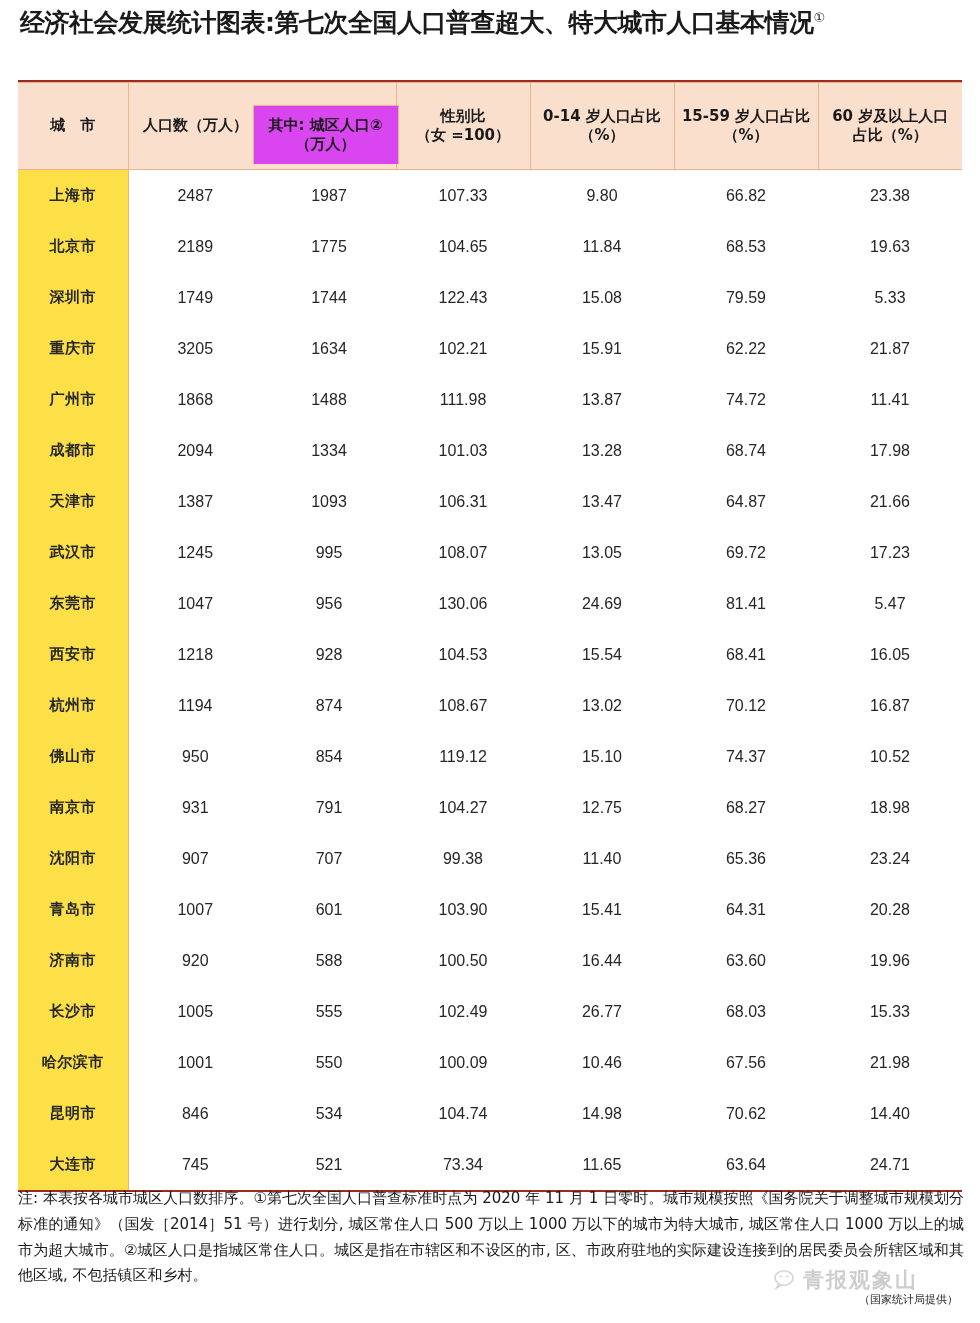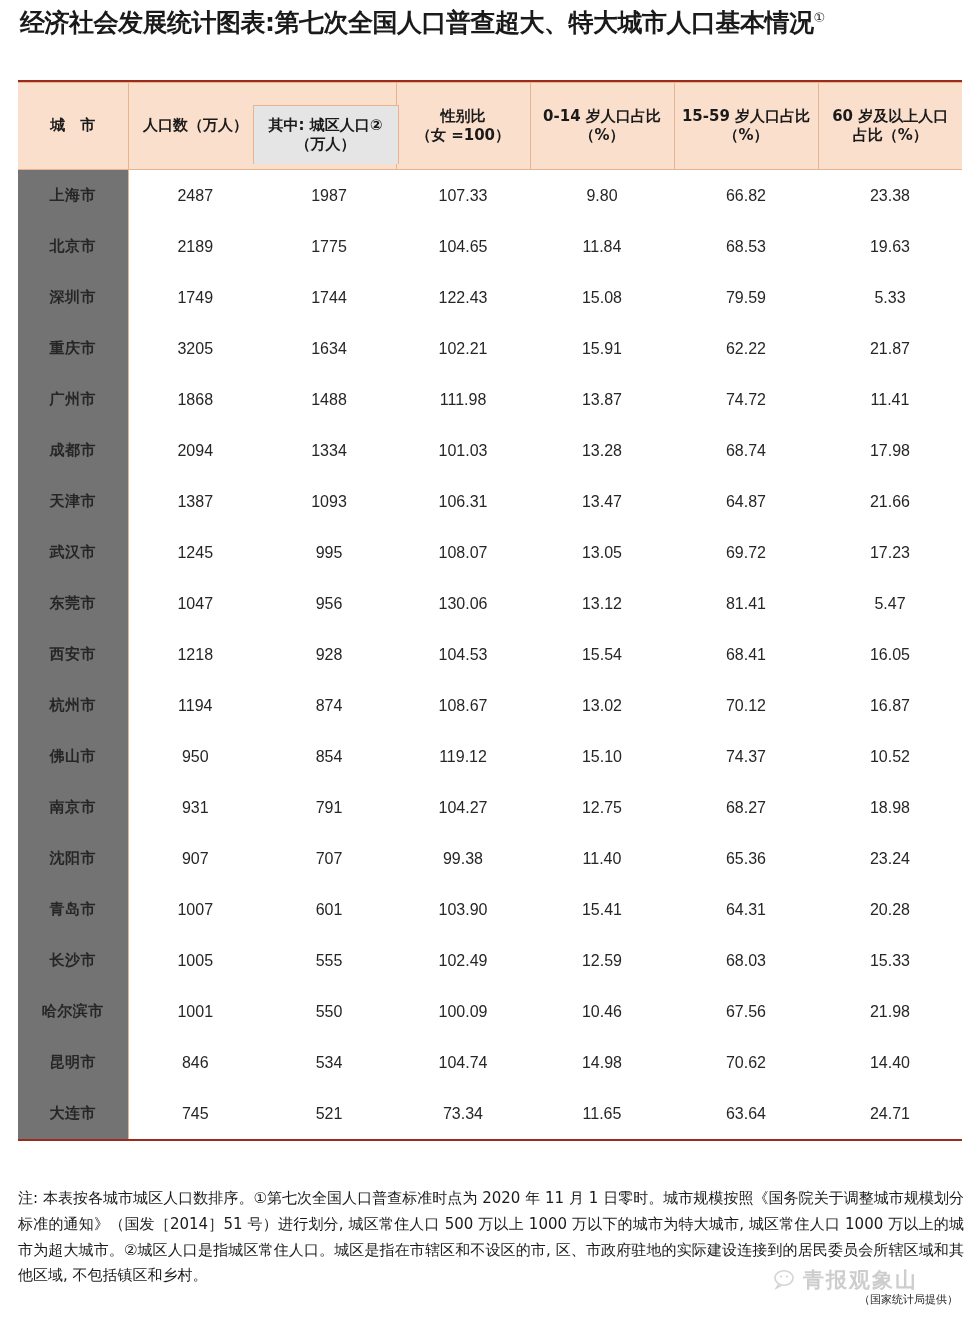--- a/index.html
+++ b/index.html
@@ -60,36 +60,36 @@
   th.th-compound{padding:0;position:relative;border:1px solid #e8b48f;}
   .comp-inner{position:relative;height:74px;}
   .comp-pop{
     position:absolute;left:0;top:0;width:134px;height:74px;
     display:flex;flex-direction:row;align-items:center;justify-content:center;
     line-height:1.3;
   }
   .comp-urban{
     position:absolute;left:124px;top:16px;width:144px;height:58px;
     border:1px solid #e8b48f;border-bottom:none;
-    background:#e5e5e5;
+    background:#d946ef;
     display:flex;flex-direction:column;align-items:center;justify-content:center;
     line-height:1.3;
   }
 
   tbody td{
     border:none;
     font-size:16px;
     color:#262626;
     text-align:center;
     height:49px;
     vertical-align:middle;
     font-family:"Liberation Sans","DejaVu Sans",sans-serif;
   }
   tbody td.city{
-    background:#737373;
+    background:#fde047;
     border-right:1px solid #e8b48f;
     font-size:15px;font-weight:bold;
     letter-spacing:0.5px;
     font-family:"DejaVu Sans","Liberation Sans",sans-serif;
   }
 
   
   .note{
     position:absolute;left:18px;top:1186px;width:946px;
     font-size:15px;line-height:1.72;color:#1a1a1a;
@@ -238,21 +238,21 @@
             <td>108.07</td>
             <td>13.05</td>
             <td>69.72</td>
             <td>17.23</td>
           </tr>
           <tr>
             <td class="city">东莞市</td>
             <td>1047</td>
             <td>956</td>
             <td>130.06</td>
-            <td>13.12</td>
+            <td>24.69</td>
             <td>81.41</td>
             <td>5.47</td>
           </tr>
           <tr>
             <td class="city">西安市</td>
             <td>1218</td>
             <td>928</td>
             <td>104.53</td>
             <td>15.54</td>
             <td>68.41</td>
@@ -297,25 +297,34 @@
           <tr>
             <td class="city">青岛市</td>
             <td>1007</td>
             <td>601</td>
             <td>103.90</td>
             <td>15.41</td>
             <td>64.31</td>
             <td>20.28</td>
           </tr>
           <tr>
+            <td class="city">济南市</td>
+            <td>920</td>
+            <td>588</td>
+            <td>100.50</td>
+            <td>16.44</td>
+            <td>63.60</td>
+            <td>19.96</td>
+          </tr>
+          <tr>
             <td class="city">长沙市</td>
             <td>1005</td>
             <td>555</td>
             <td>102.49</td>
-            <td>12.59</td>
+            <td>26.77</td>
             <td>68.03</td>
             <td>15.33</td>
           </tr>
           <tr>
             <td class="city">哈尔滨市</td>
             <td>1001</td>
             <td>550</td>
             <td>100.09</td>
             <td>10.46</td>
             <td>67.56</td>

